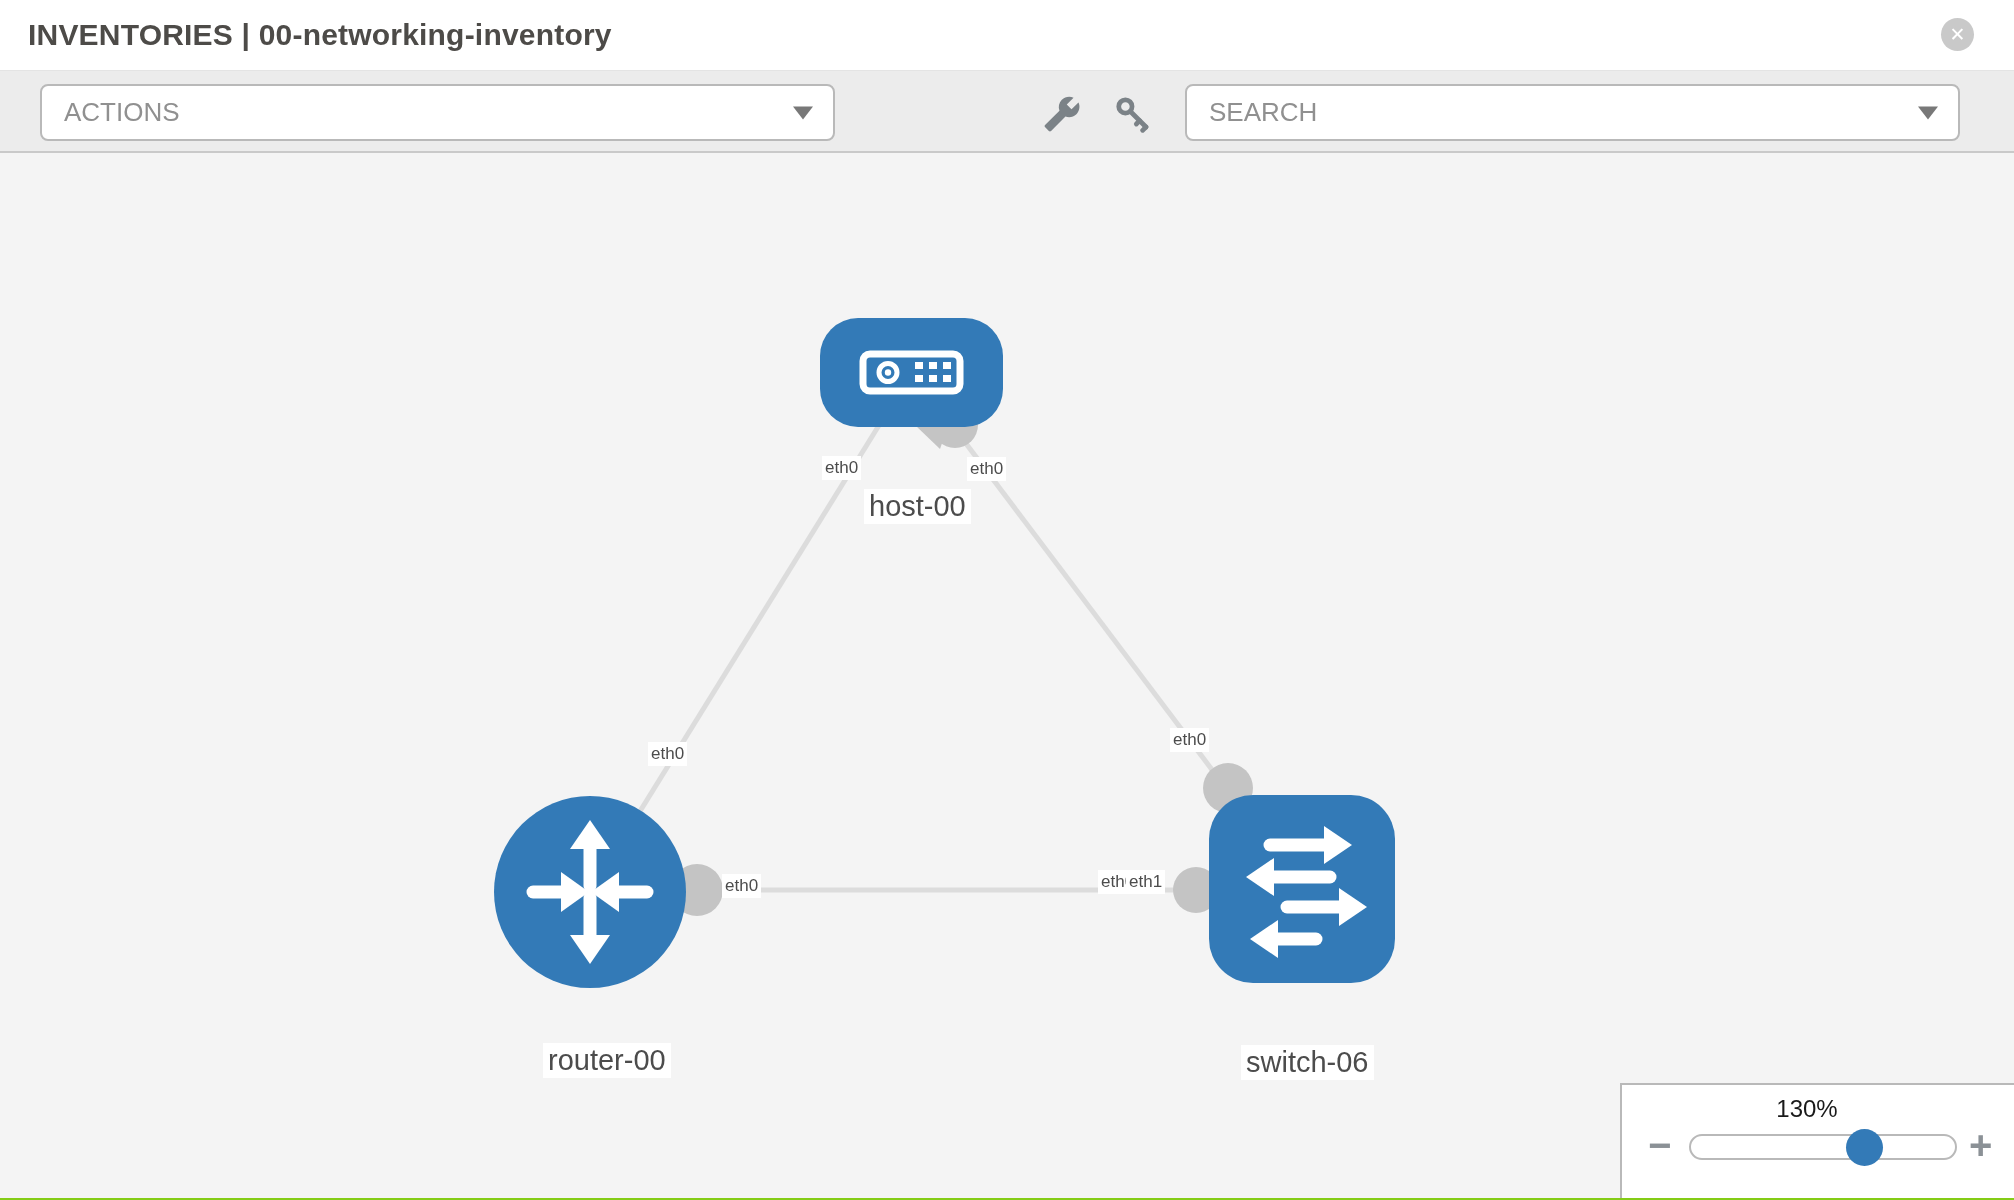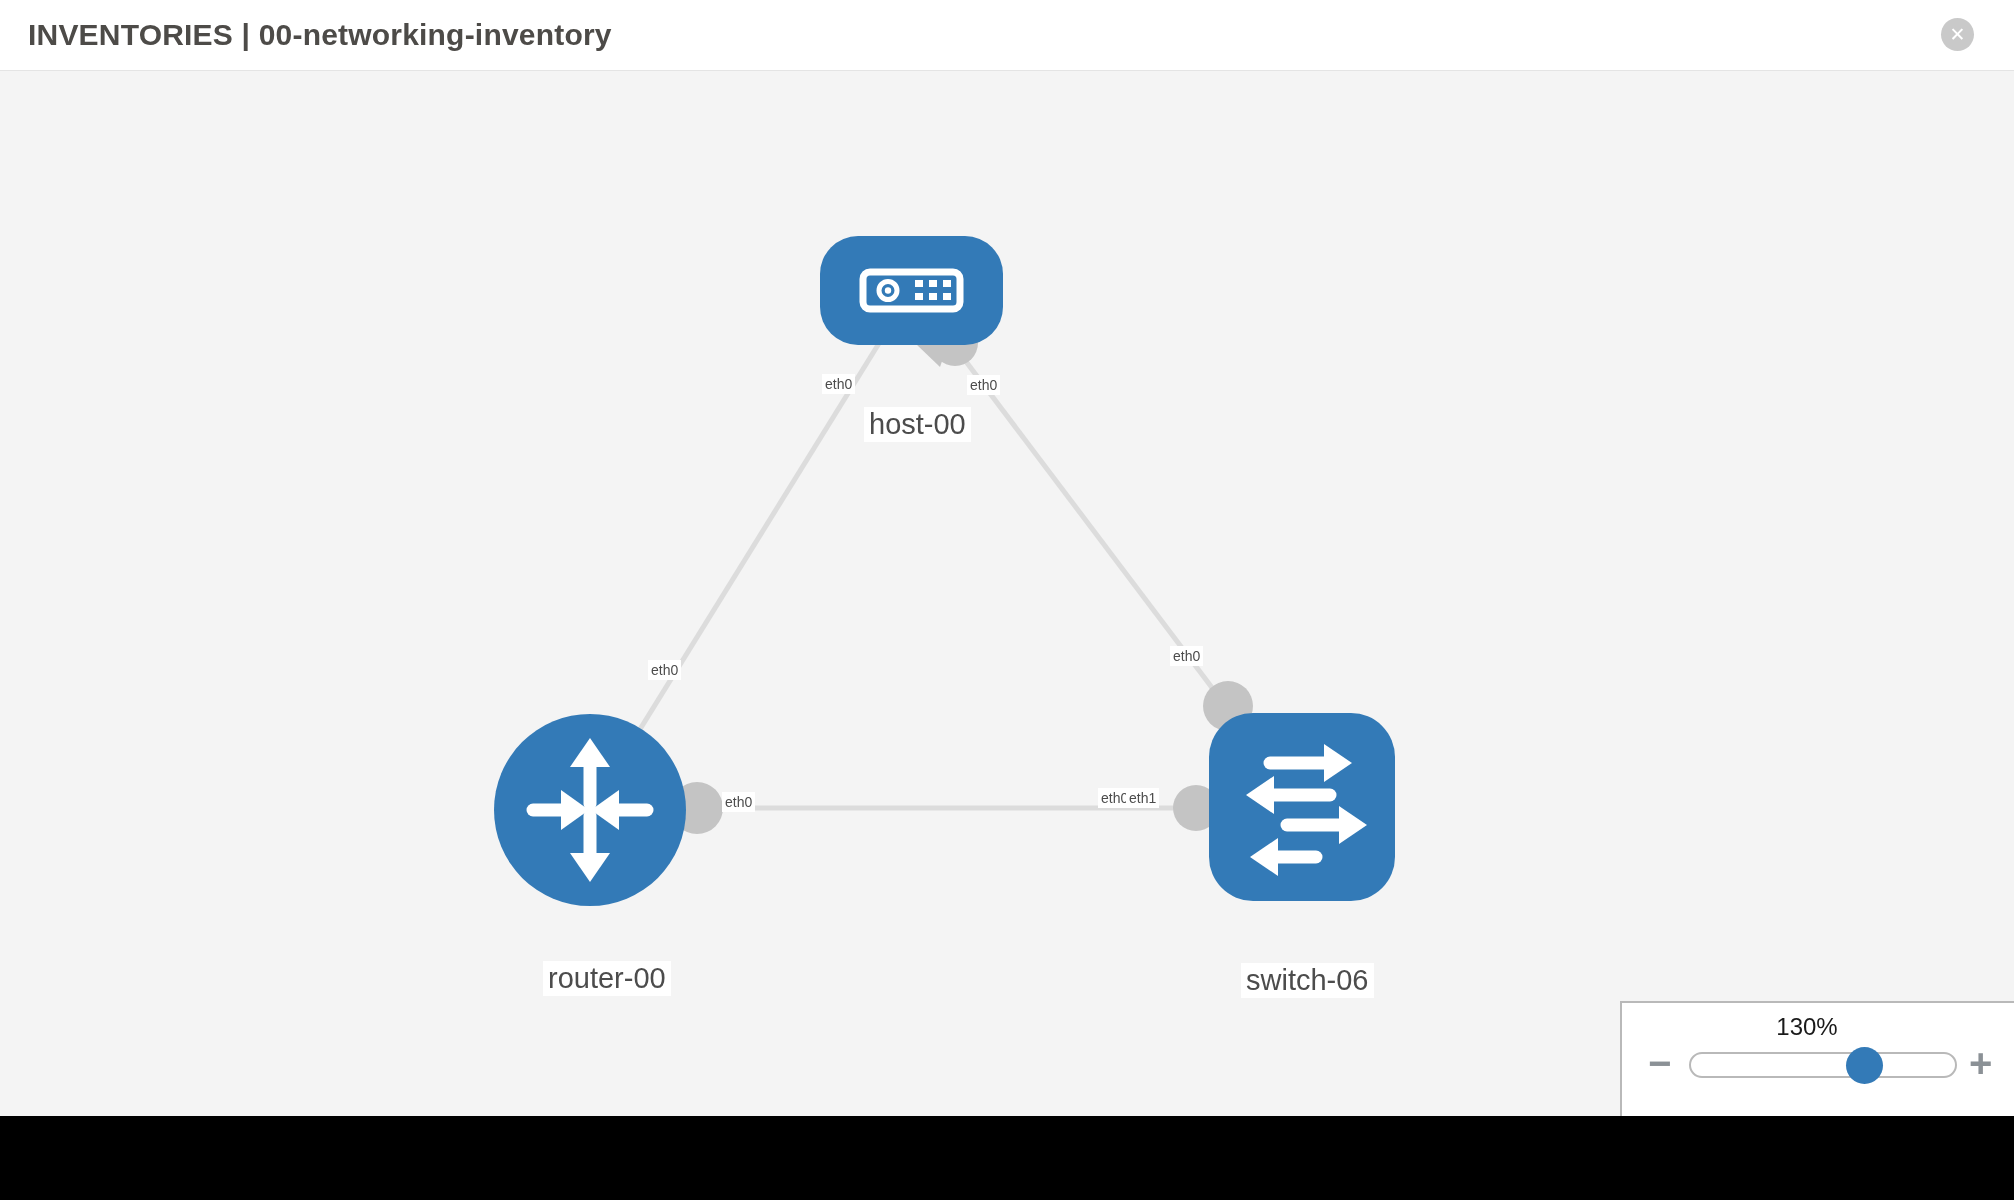--- a/index.html
+++ b/index.html
@@ -1,17 +1,17 @@
 <!DOCTYPE html>
 <html><head>
 <meta charset="utf-8">
 <style>
   * { box-sizing: border-box; margin: 0; padding: 0; }
   body { font-family: "Liberation Sans", "DejaVu Sans", sans-serif; background: #fff; }
-  .app { position: relative; width: 2014px; height: 1200px; overflow: hidden; background: #000000; }
+  .app { position: relative; width: 2014px; height: 1200px; overflow: hidden; background: #84cc16; }
 
   
   .header { position: relative; height: 71px; background: #fff; border-bottom: 1px solid #e4e4e4; }
   .page-title { position: absolute; left: 28px; top: 50%; transform: translateY(-50%);
     font-size: 30px; font-weight: 700; color: #4d4b48; letter-spacing: 0.2px; }
   .close-btn { position: absolute; left: 1941px; top: 18px; width: 33px; height: 33px;
     border-radius: 50%; background: #c9c9c9; color: #fff; font-size: 19px; font-weight: 700;
     display: flex; align-items: center; justify-content: center; cursor: pointer; }
 
   
@@ -28,21 +28,21 @@
     align-items: center; justify-content: center; cursor: pointer; }
   .tool-wrench { left: 1040px; }
   .tool-key { left: 1111px; }
 
   
   .canvas { position: relative; height: 1045px; background: #f4f4f4; overflow: hidden; }
   .scene { position: absolute; left: 0; top: 0; }
 
   
   .chip { position: absolute; background: #ffffff; color: #4c4c4c; white-space: nowrap; line-height: 1.15; }
-  .iface { font-size: 14px; padding: 2px 3px; }
+  .iface { font-size: 17px; padding: 2px 3px; }
   .node-label { font-size: 29px; padding: 1px 5px; margin-top: 48px; }
   .iface-under { width: 28px; overflow: hidden; padding-right: 0; }
 
   
   .zoom-panel { position: absolute; left: 1620px; top: 930px; width: 402px; height: 128px;
     background: #fff; border: 2px solid #b9b9b9; }
   .zoom-level { position: absolute; left: 51px; top: 10px; width: 268px; text-align: center;
     font-size: 24px; color: #1a1a1a; }
   .zoom-minus, .zoom-plus { position: absolute; top: 40px; font-size: 40px; font-weight: 700;
     color: #8b9196; cursor: pointer; line-height: 1; }
@@ -58,20 +58,50 @@
 
 <div class="app">
 
   <div class="header">
     <div class="page-title">INVENTORIES | 00-networking-inventory</div>
     <div class="close-btn">
       <span>✕</span>
     </div>
   </div>
 
+  <div class="toolbar">
+    <div class="select-box select-actions">
+      <span>ACTIONS</span>
+      <span class="select-caret"></span>
+    </div>
+
+    <div class="tool-btn tool-wrench">
+      <svg width="38" height="38" viewBox="0 0 24 24">
+        <g transform="translate(24,0) scale(-1,1)">
+          <path fill="#7b8287" d="M22.7 19l-9.1-9.1c.9-2.3.4-5-1.5-6.9-2-2-5-2.4-7.4-1.3L9 6 6 9 1.6 4.7C.4 7.1.9 10.1 2.9 12.1c1.9 1.9 4.6 2.4 6.9 1.5l9.1 9.1c.4.4 1 .4 1.4 0l2.3-2.3c.5-.4.5-1.1.1-1.4z"></path>
+        </g>
+      </svg>
+    </div>
+
+    <div class="tool-btn tool-key">
+      <svg width="38" height="38" viewBox="0 0 24 24">
+        <g stroke="#7b8287" stroke-width="3" stroke-linecap="round" fill="none">
+          <circle cx="7.2" cy="7.2" r="4.2"></circle>
+          <path d="M10.4 10.4 L20.2 20.2"></path>
+          <path d="M16.2 16.2 L14.1 18.3"></path>
+          <path d="M20.2 20.2 L18.1 22.3"></path>
+        </g>
+      </svg>
+    </div>
+
+    <div class="select-box select-search">
+      <span>SEARCH</span>
+      <span class="select-caret"></span>
+    </div>
+  </div>
 
   <div class="canvas">
 
     <svg class="scene" width="2014" height="1045" viewBox="0 0 2014 1045">
 
       <line x1="912" y1="219" x2="590" y2="739" stroke="#dcdcdc" stroke-width="5"></line>
       <line x1="912" y1="219" x2="1302" y2="736" stroke="#dcdcdc" stroke-width="5"></line>
       <line x1="590" y1="737" x2="1302" y2="737" stroke="#dcdcdc" stroke-width="5"></line>
 
       <polygon points="916,273 948,273 940,296" fill="#c4c4c4"></polygon>

